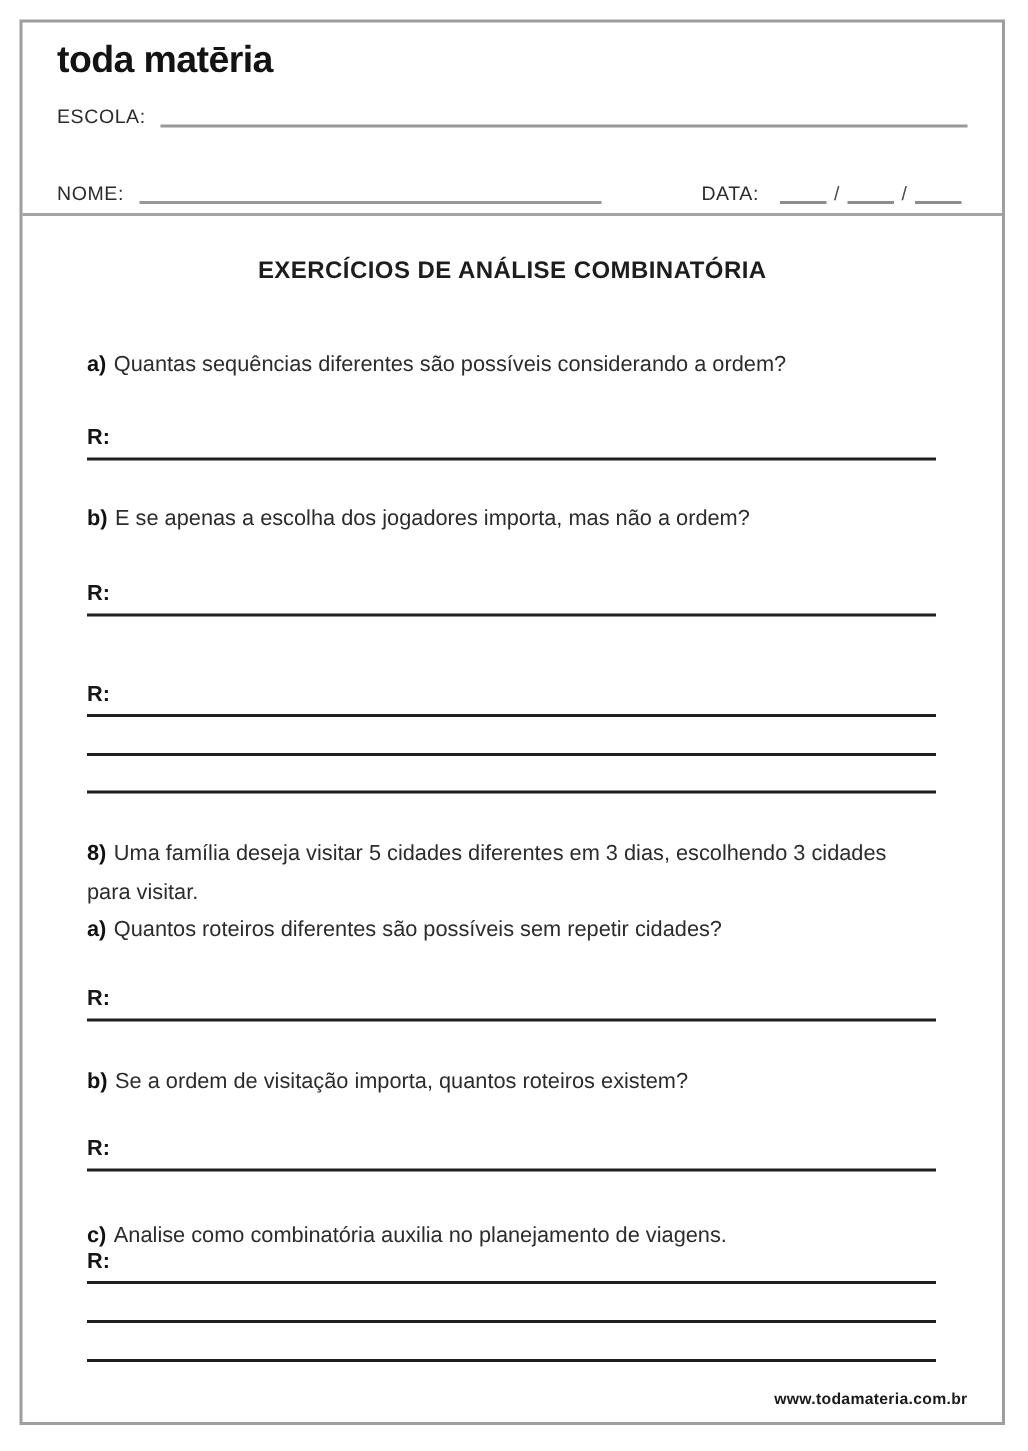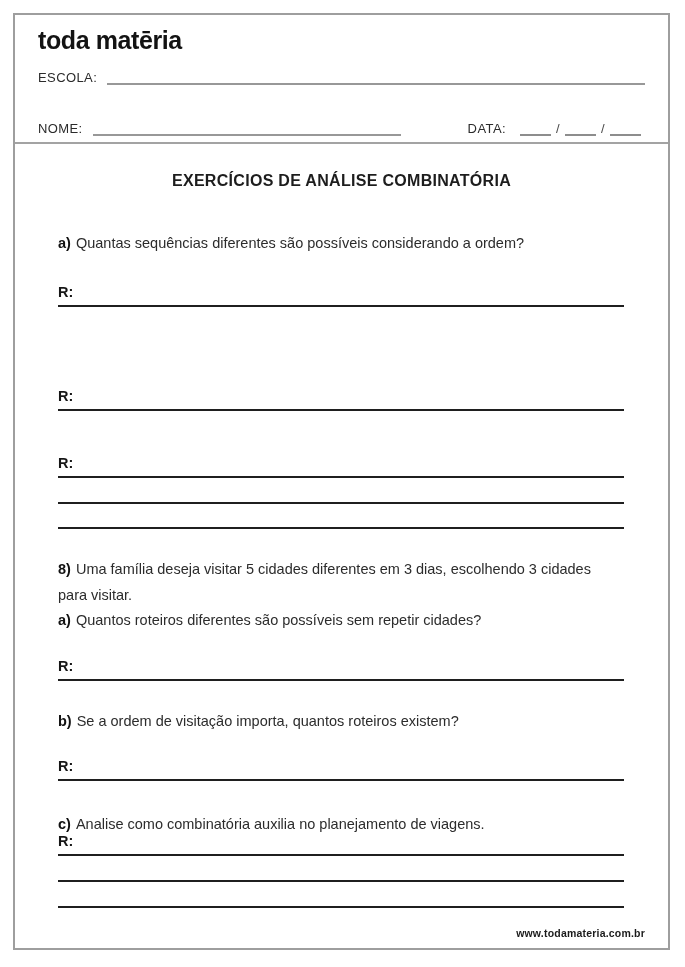--- a/index.html
+++ b/index.html
@@ -73,20 +73,23 @@
     <div class="title">EXERCÍCIOS DE ANÁLISE COMBINATÓRIA</div>
 
 
     <div class="trow" style="top:215px">
       <b>a)</b><span>Quantas sequências diferentes são possíveis considerando a ordem?</span>
     </div>
     <div class="answer" style="top:266px">
       <b>R:</b>
     </div>
 
+    <div class="trow" style="top:318px">
+      <b>b)</b><span>E se apenas a escolha dos jogadores importa, mas não a ordem?</span>
+    </div>
     <div class="answer" style="top:370px">
       <b>R:</b>
     </div>
 
     <div class="answer" style="top:437px">
       <b>R:</b>
     </div>
     <div class="xline" style="top:487px"></div>
     <div class="xline" style="top:512px"></div>
 

